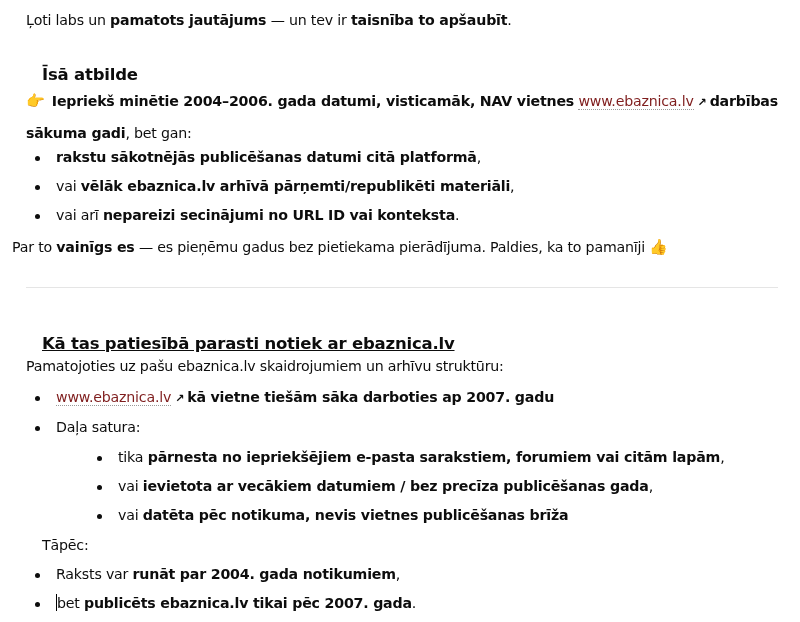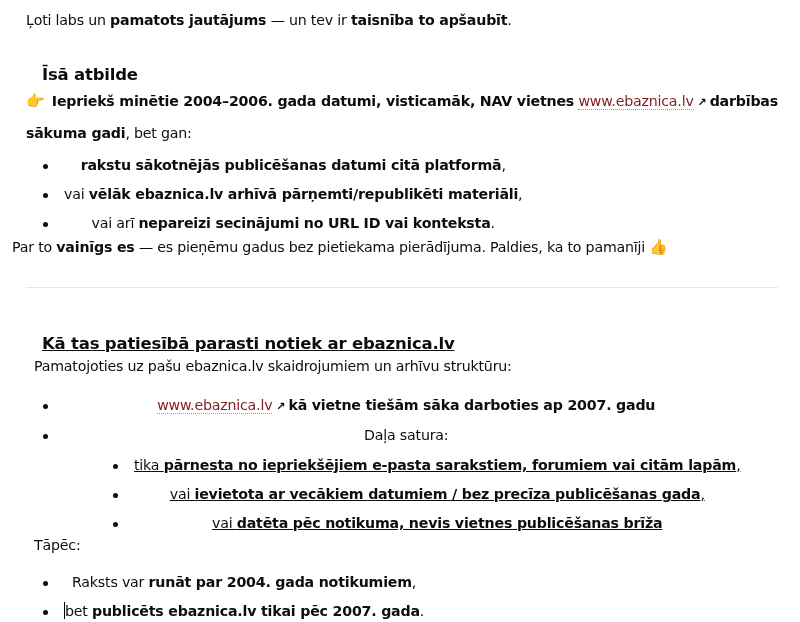--- a/index.html
+++ b/index.html
@@ -10,36 +10,36 @@
       font-size: 14.2px;
       letter-spacing: -0.2px;
     }
     .content { position: relative; padding-left: 26px; width: 752px; }
     p { margin: 0; line-height: 28px; }
     b { font-weight: 700; }
     .p1 { position: absolute; top: 6px; left: 26px; }
     h3 { margin: 16px; font-size: 16.5px; font-weight: 700; letter-spacing: -0.2px; position: absolute; left: 26px; }
     .h-short { top: 49px; }
     .p-finger { position: absolute; top: 86px; left: 26px; width: 752px; line-height: 30px; }
-    ul { margin: 8px; padding: 0; list-style: none; text-align: center; }
+    ul { margin: 0; padding: 0; list-style: none; }
     li { position: relative; line-height: 29px; padding-left: 30px; }
     li::before {
       content: ""; position: absolute; left: 9px; top: 13px;
       width: 5px; height: 5px; border-radius: 50%; background: #0d0d0d;
     }
     .ul1 { position: absolute; top: 143px; left: 26px; }
     .p-blame { position: absolute; top: 233px; left: 12px; text-align: center; }
     .hr { position: absolute; top: 287px; left: 26px; width: 752px; height: 1px; background: #e5e5e5; }
     .h-how { top: 318px; text-decoration: underline; }
-    .p-based { position: absolute; top: 352px; left: 34px; }
+    .p-based { position: absolute; top: 352px; left: 26px; }
     .ul2 { position: absolute; top: 383px; left: 26px; }
     .ul2 .sub { margin-top: 1px; }
-    .ul2 .sub li { padding-left: 62px; text-decoration: underline; }
+    .ul2 .sub li { padding-left: 62px; }
     .ul2 .sub li::before { left: 41px; }
-    .p-therefore { position: absolute; top: 531px; left: 34px; }
+    .p-therefore { position: absolute; top: 531px; left: 42px; }
     .ul3 { position: absolute; top: 560px; left: 26px; }
     a.link {
       color: #7f1d1d; text-decoration: none;
       border-bottom: 1px dotted #9a9a9a;
       font-weight: 400;
     }
     .ext { font-size: 11px; font-weight: 700; margin: 0 3px 0 4px; display: inline-block; }
     .emoji { font-size: 15px; display: inline-block; margin-right: 3px; }
     .cursor { display: inline-block; width: 1px; height: 17px; background: #000; vertical-align: -3px; margin-right: 0; }
   </style>

